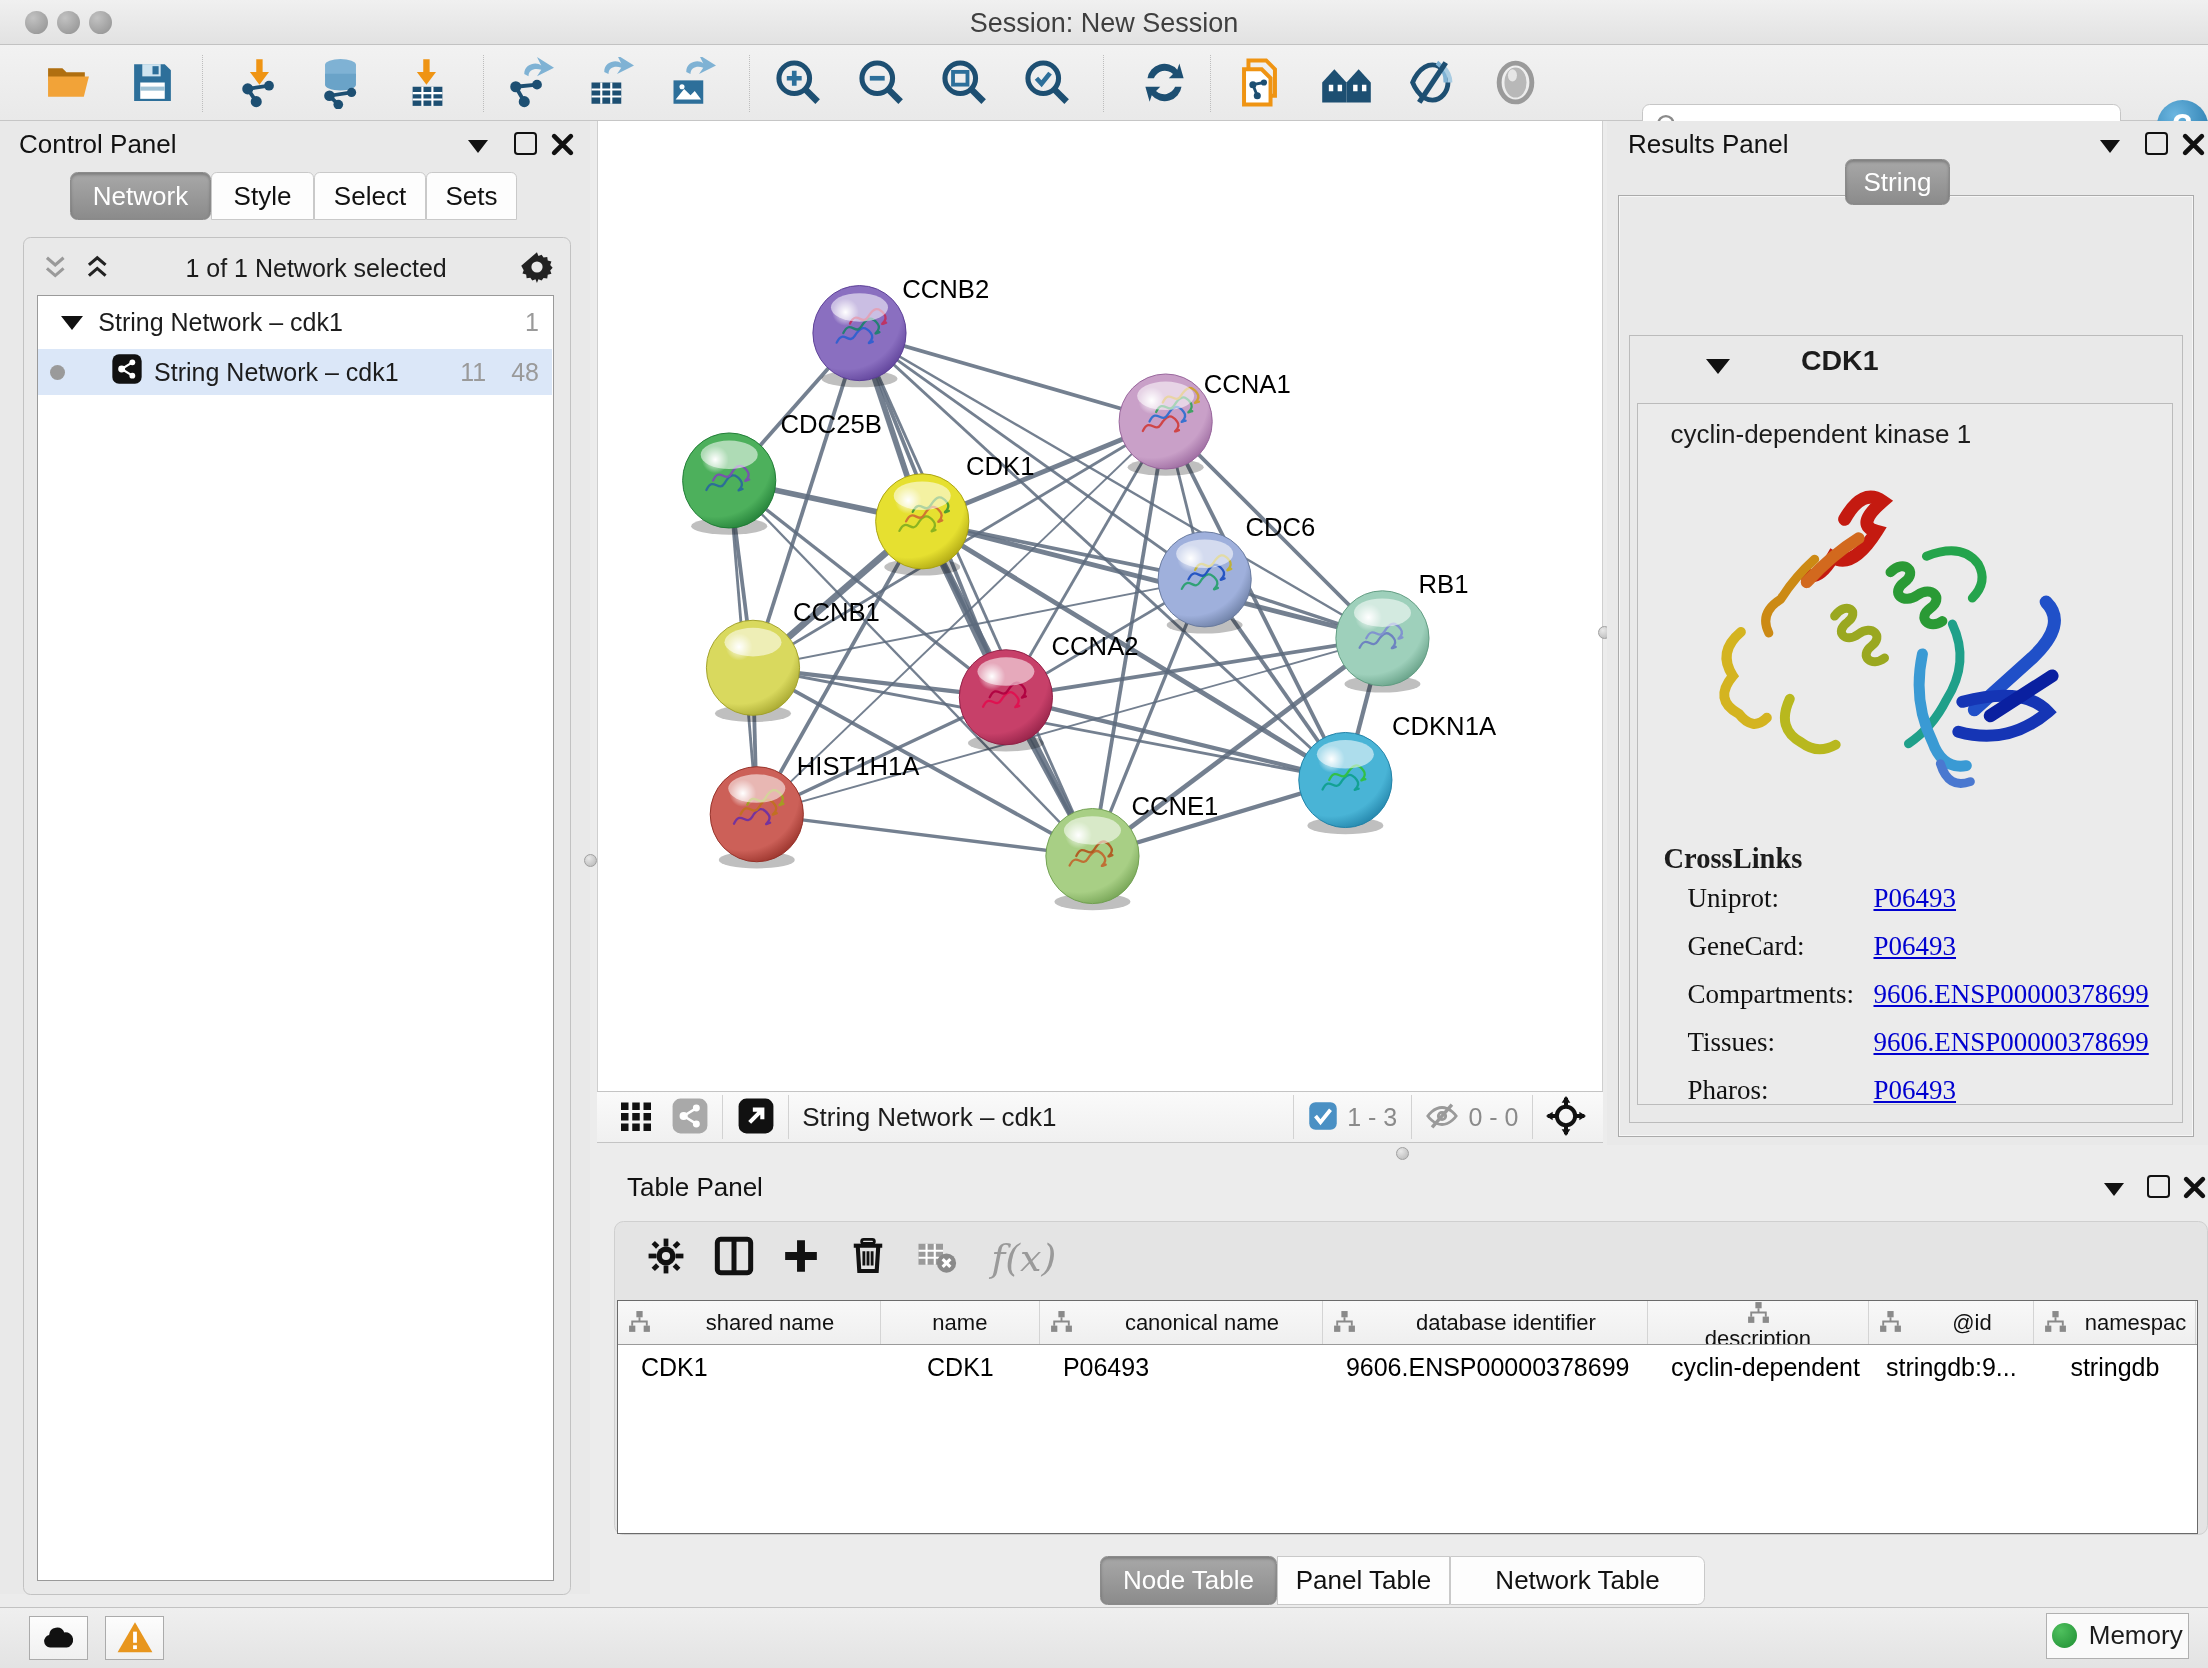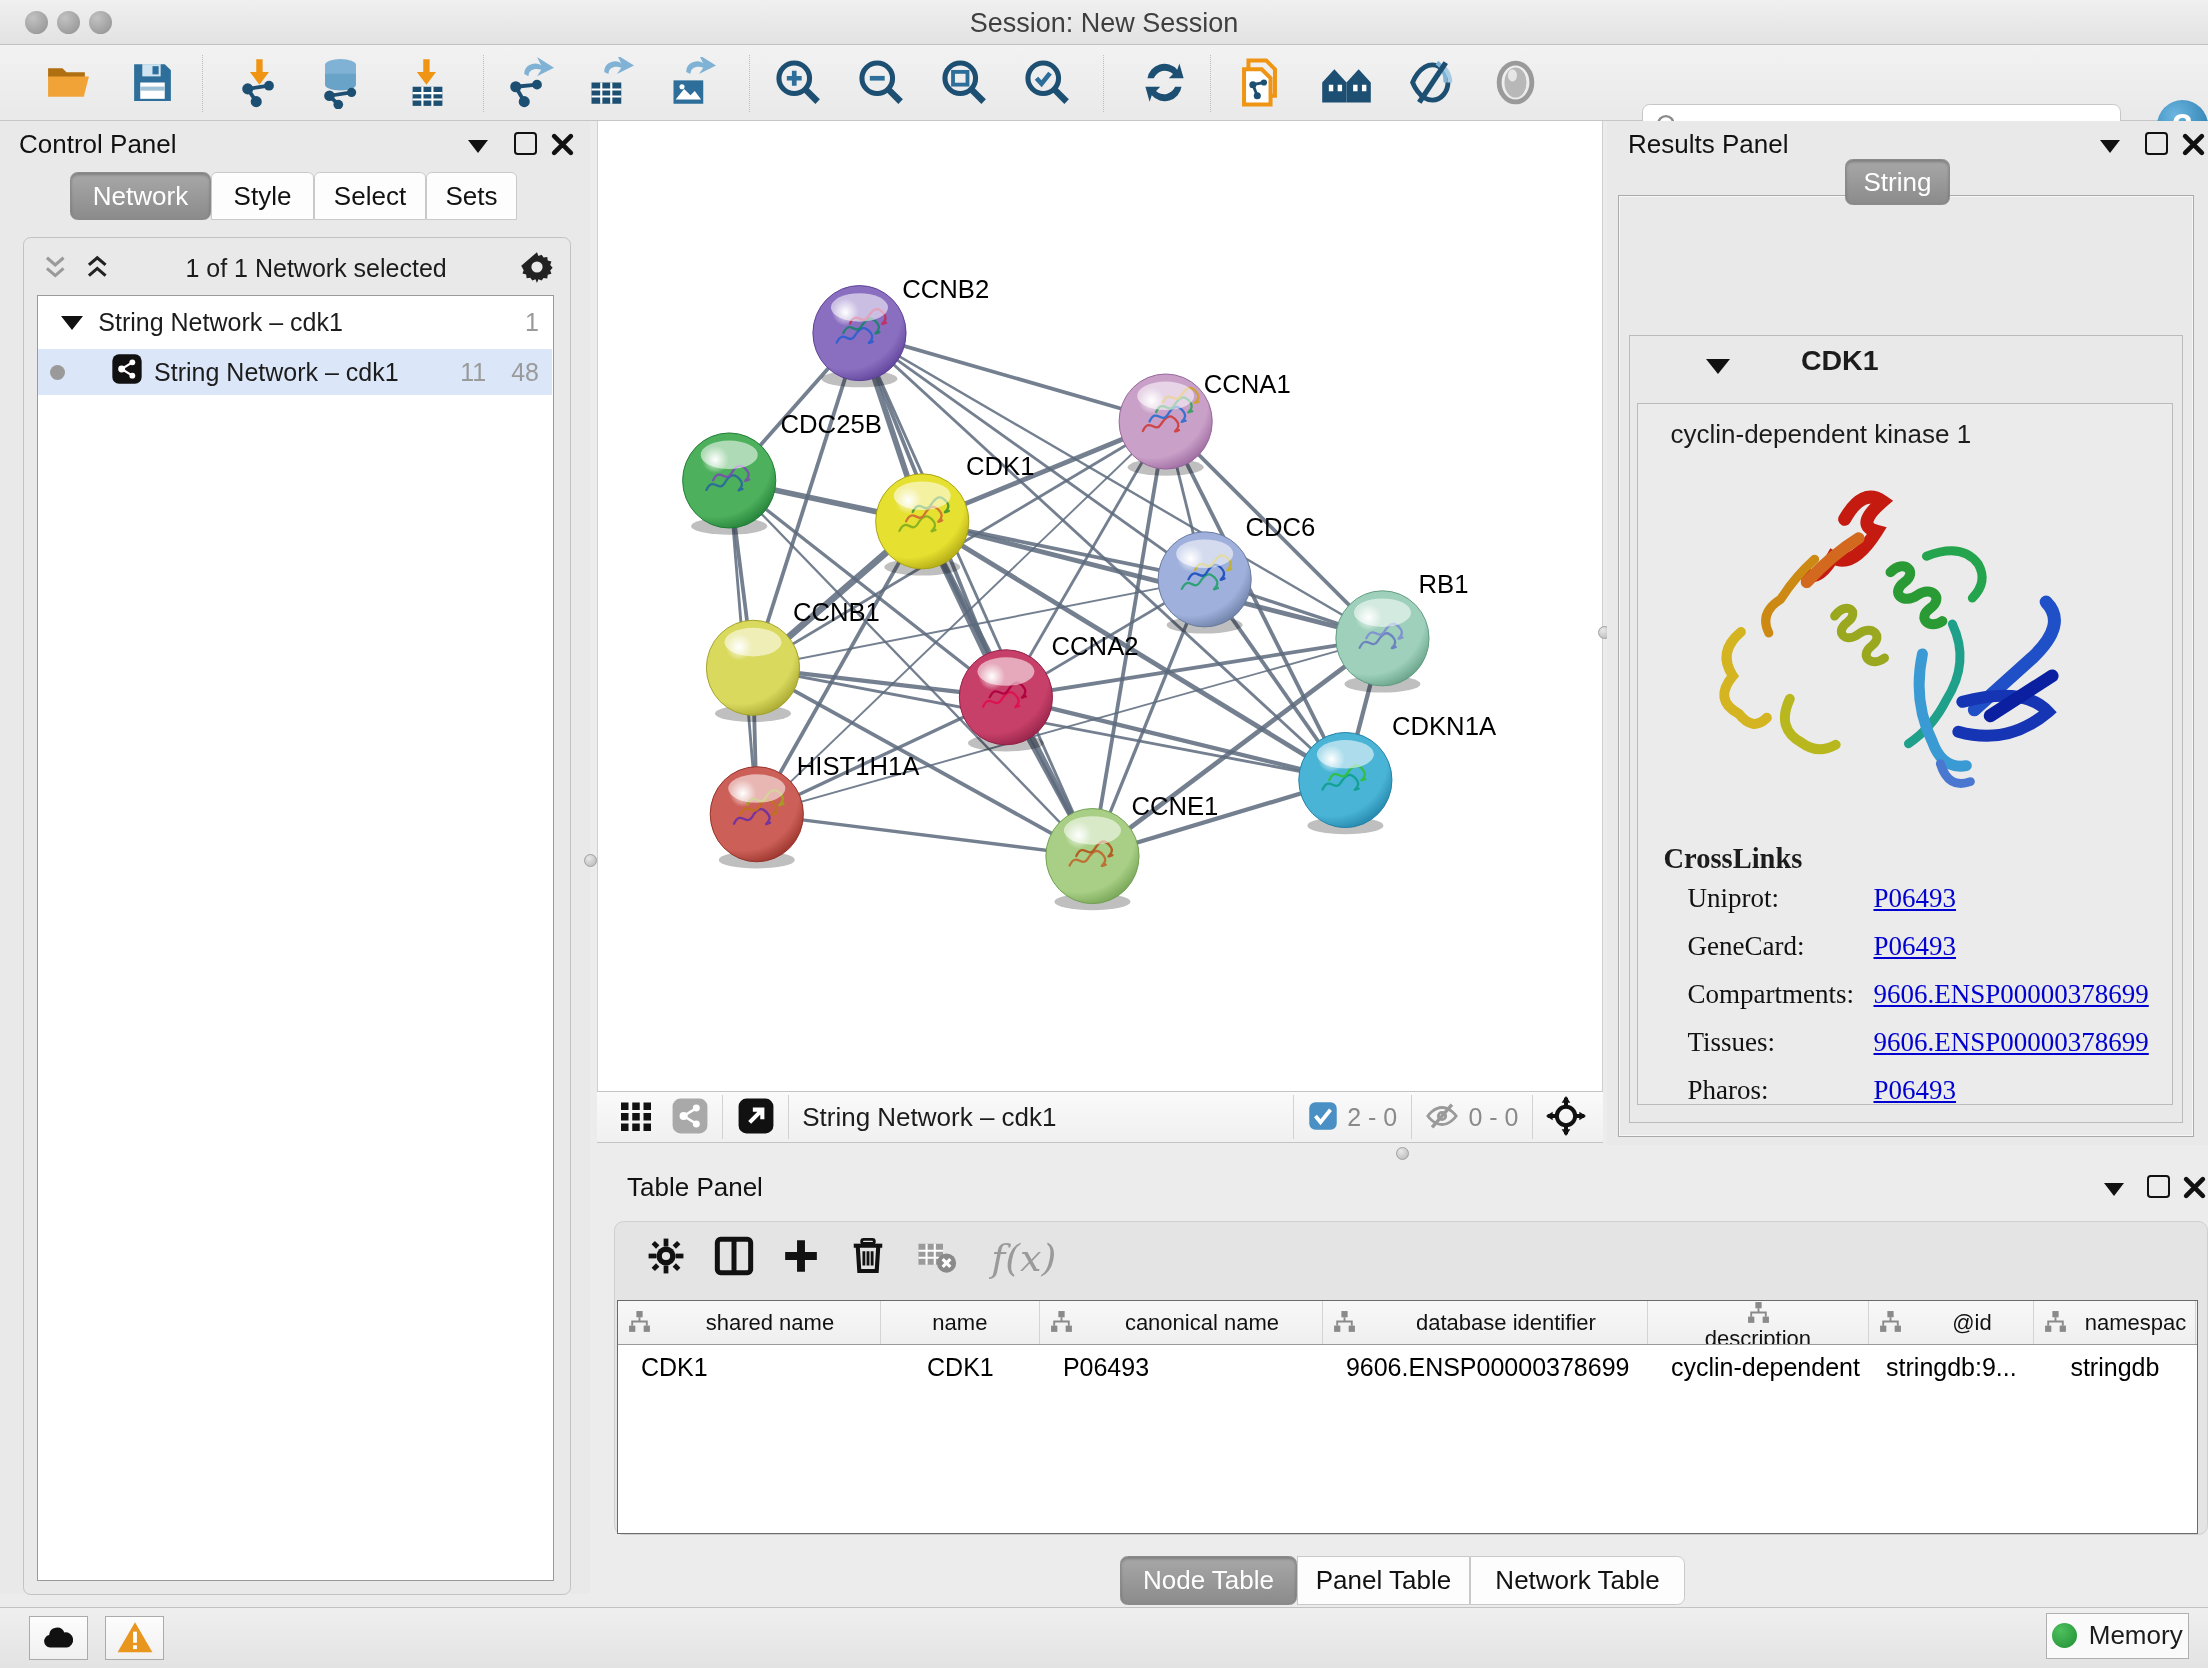--- a/index.html
+++ b/index.html
@@ -557,21 +557,21 @@
         <path d="M8 16L16 8M10 8h6v6" fill="none" stroke="#fff" stroke-width="2.6"></path>
       </svg></span>
   <span class="nf-sep"></span>
   <span style="font-size:26px">String Network – cdk1</span>
   <span class="nf-sep" style="margin-left:auto"></span>
   <span>
     <svg width="30" height="30" viewBox="0 0 24 24">
         <rect x="1" y="1" width="22" height="22" rx="5" fill="#4a90c4"></rect>
         <path d="M6 12l4 5 8-10" fill="none" stroke="#fff" stroke-width="3"></path>
       </svg></span>
-  <span style="font-size:25px; color:#8a8a8a; margin-left:9.5px">2 - 0</span>
+  <span style="font-size:25px; color:#8a8a8a; margin-left:9.5px">1 - 3</span>
   <span class="nf-sep"></span>
   <span>
     <svg width="34" height="34" viewBox="0 0 24 24">
         <path d="M2 12s4-6 10-6 10 6 10 6-4 6-10 6-10-6-10-6z" fill="none" stroke="#9a9a9a" stroke-width="2"></path>
         <circle cx="12" cy="12" r="2.6" fill="none" stroke="#9a9a9a" stroke-width="2"></circle>
         <path d="M5 20L19 4" stroke="#9a9a9a" stroke-width="2.4"></path>
       </svg></span>
   <span style="font-size:25px; color:#8a8a8a; margin-left:9.5px">0 - 0</span>
   <span class="nf-sep"></span>
   <span style="margin-right:17px">
@@ -796,21 +796,21 @@
     </div>
   </div>
 
   <div id="tp-tabs">
     <div class="tab sel" style="width:177px; height:49px; border-radius:7.6px;">
         <span>Node Table</span>
       </div>
     <div class="tab" style="width:173px; height:49px; border-radius:0;">
         <span>Panel Table</span>
       </div>
-    <div class="tab" style="width:215px; height:49px; border-radius:0 7.6px 7.6px 0;">
+    <div class="tab" style="width:255px; height:49px; border-radius:0 7.6px 7.6px 0;">
         <span>Network Table</span>
       </div>
   </div>
 </div>
 
 <div id="statusbar">
   <div class="sb-btn" style="left:28.5px; width:59px;">
     <svg width="38" height="38" viewBox="0 0 24 24">
         <path d="M7 18a4 4 0 0 1-.6-7.9A5 5 0 0 1 16 8.5 3.5 3.5 0 0 1 17.5 18z" fill="#111"></path>
       </svg>

